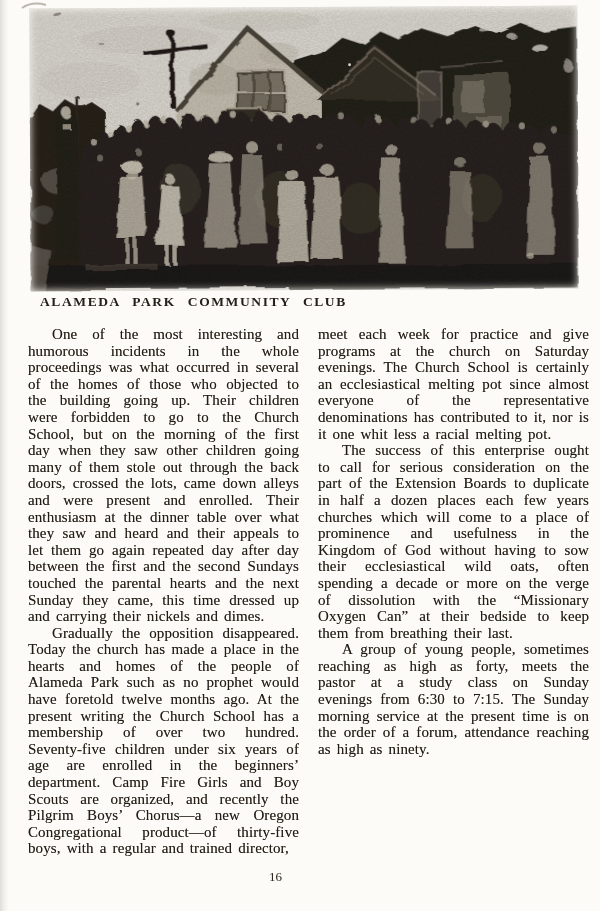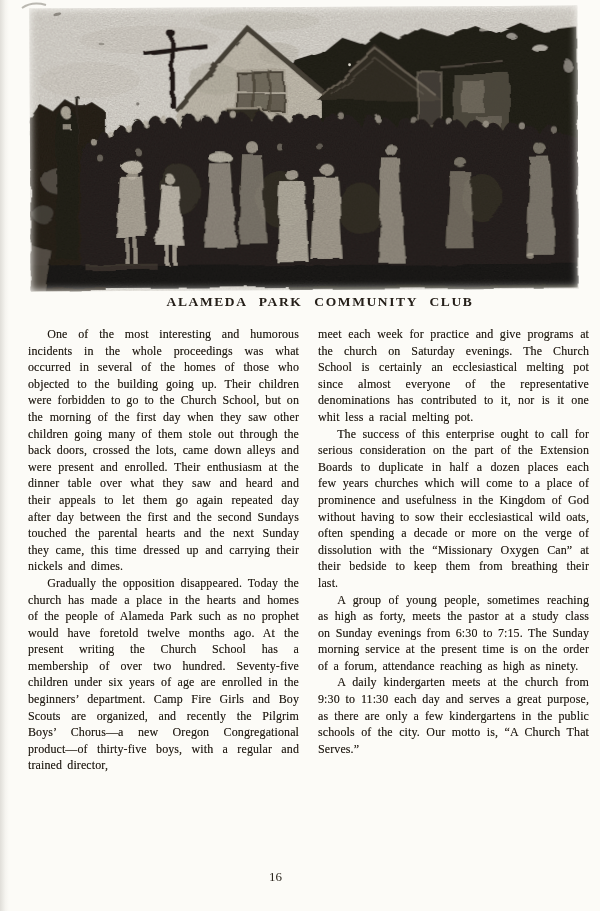--- a/index.html
+++ b/index.html
@@ -18,34 +18,34 @@
     background:linear-gradient(90deg,rgba(125,120,110,0.22),rgba(125,120,110,0.05) 60%,rgba(125,120,110,0));
     pointer-events:none;
   }
   .photo-wrap{
     position:absolute;left:30px;top:7px;width:548px;height:283px;
     transform:rotate(-0.3deg);
   }
   .photo-wrap svg{display:block;}
   .caption{
     position:absolute;top:294px;left:40px;width:560px;
-    text-align:center;
+    text-align:left;
     font-weight:bold;
     font-size:13.5px;
     letter-spacing:1.6px;
     word-spacing:7px;
     color:#26201a;
   }
   .columns{
     position:absolute;top:326px;left:28px;width:561px;
     display:flex;gap:19px;
   }
   .col{
     width:271px;
-    font-size:12px;
+    font-size:15px;
     line-height:16.6px;
     text-align:justify;
     word-spacing:2.2px;
     letter-spacing:0.1px;
     text-shadow:0 0 0.5px rgba(34,28,20,0.5);
   }
   .col p{margin:0;}
   .col p.indent{text-indent:1.6em;}
   .page-number{
     position:absolute;top:869px;left:269px;
@@ -254,19 +254,18 @@
 
   <div class="columns">
     <div class="col">
       <p class="indent">One of the most interesting and humorous incidents in the whole proceedings was what occurred in several of the homes of those who objected to the building going up. Their children were forbidden to go to the Church School, but on the morning of the first day when they saw other children going many of them stole out through the back doors, crossed the lots, came down alleys and were present and enrolled. Their enthusiasm at the dinner table over what they saw and heard and their appeals to let them go again repeated day after day between the first and the second Sundays touched the parental hearts and the next Sunday they came, this time dressed up and carrying their nickels and dimes.</p>
       <p class="indent">Gradually the opposition disappeared. Today the church has made a place in the hearts and homes of the people of Alameda Park such as no prophet would have foretold twelve months ago. At the present writing the Church School has a membership of over two hundred. Seventy-five children under six years of age are enrolled in the beginners’ department. Camp Fire Girls and Boy Scouts are organized, and recently the Pilgrim Boys’ Chorus—a new Oregon Congregational product—of thirty-five boys, with a regular and trained director,</p>
     </div>
     <div class="col">
       <p>meet each week for practice and give programs at the church on Saturday evenings. The Church School is certainly an ecclesiastical melting pot since almost everyone of the representative denominations has contributed to it, nor is it one whit less a racial melting pot.</p>
       <p class="indent">The success of this enterprise ought to call for serious consideration on the part of the Extension Boards to duplicate in half a dozen places each few years churches which will come to a place of prominence and usefulness in the Kingdom of God without having to sow their ecclesiastical wild oats, often spending a decade or more on the verge of dissolution with the “Missionary Oxygen Can” at their bedside to keep them from breathing their last.</p>
       <p class="indent">A group of young people, sometimes reaching as high as forty, meets the pastor at a study class on Sunday evenings from 6:30 to 7:15. The Sunday morning service at the present time is on the order of a forum, attendance reaching as high as ninety.</p>
-      <p class="indent">A daily kindergarten meets at the church from 9:30 to 11:30 each day and serves a great purpose, as there are only a few kindergartens in the public schools of the city. Our motto is, “A Church That Serves.”</p>
     </div>
   </div>
 
   <div class="page-number">16</div>
 
 </div>
 
 </body></html>

